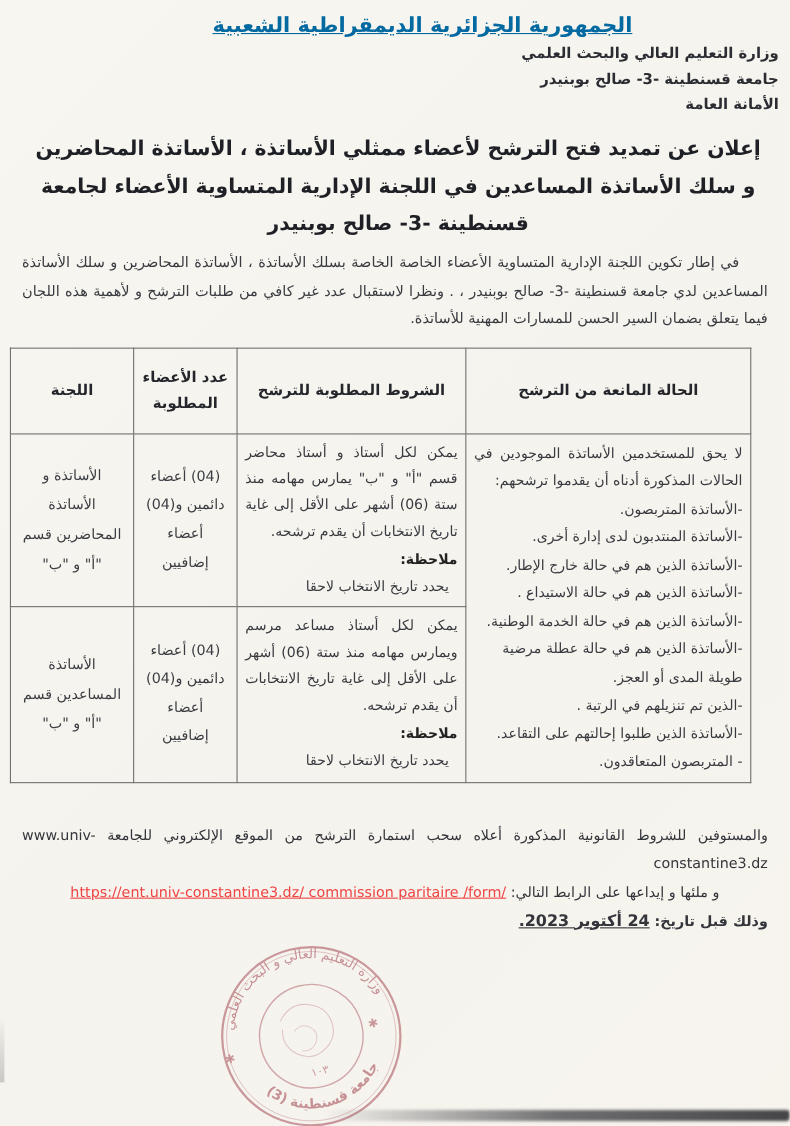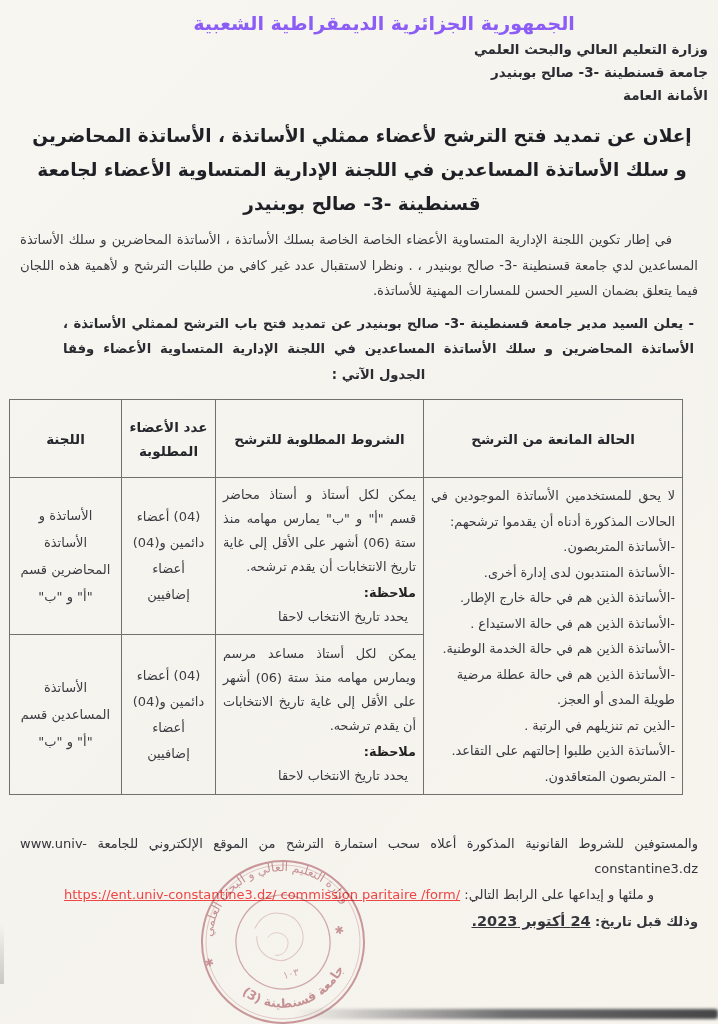--- a/index.html
+++ b/index.html
@@ -9,22 +9,22 @@
     position:relative;
     background: linear-gradient(135deg, #f8f6f1 0%, #f5f3ed 55%, #f7f4ee 100%);
     font-family:"DejaVu Sans", sans-serif;
     color:#34353b;
     direction:rtl;
     overflow:hidden;
   }
   .page { position:relative; width:100%; height:100%; padding:8px 10px 0 8px; }
 
   .republic {
-    text-align:center; font-weight:bold; font-size:19px; color:#8b5cf6;
-    padding-left:52px; margin-top:4px; letter-spacing:0.5px;
+    text-align:center; font-weight:bold; font-size:19px; color:#0369a1;
+    padding-left:52px; margin-top:4px; letter-spacing:0.5px;text-decoration:underline;
   }
   .ministry-block {
     margin-top:4px; margin-left:82px; text-align:left;
     direction:rtl;
   }
   .ministry-block > div {
     font-size:13.5px; font-weight:bold; color:#2c2d33; line-height:23px;
     text-align:right; direction:rtl; margin-right:0; margin-left:0;
     white-space:nowrap;
   }
@@ -104,21 +104,20 @@
   </div>
 
   <div class="announce-title">
     <div>إعلان عن تمديد فتح الترشح  لأعضاء ممثلي الأساتذة ، الأساتذة المحاضرين</div>
     <div>و سلك الأساتذة المساعدين في اللجنة الإدارية المتساوية الأعضاء لجامعة</div>
     <div>قسنطينة -3- صالح بوبنيدر</div>
   </div>
 
   <div class="intro">في إطار تكوين اللجنة الإدارية المتساوية الأعضاء الخاصة الخاصة بسلك الأساتذة ، الأساتذة المحاضرين  و سلك الأساتذة المساعدين لدي جامعة قسنطينة -3- صالح بوبنيدر ، . ونظرا لاستقبال عدد غير كافي من طلبات الترشح و لأهمية هذه اللجان فيما يتعلق بضمان السير الحسن للمسارات المهنية للأساتذة.</div>
 
-  <div class="bullet">- يعلن السيد مدير جامعة قسنطينة -3- صالح بوبنيدر عن تمديد فتح باب الترشح لممثلي الأساتذة ، الأساتذة المحاضرين و سلك الأساتذة المساعدين في اللجنة الإدارية المتساوية الأعضاء وفقا الجدول الآتي :</div>
 
   <table class="committees">
     <colgroup>
       <col class="c-blocking">
         <col class="c-conditions">
         <col class="c-members">
         <col class="c-committee">
     </colgroup>
     <tbody>
       <tr class="header-row">

